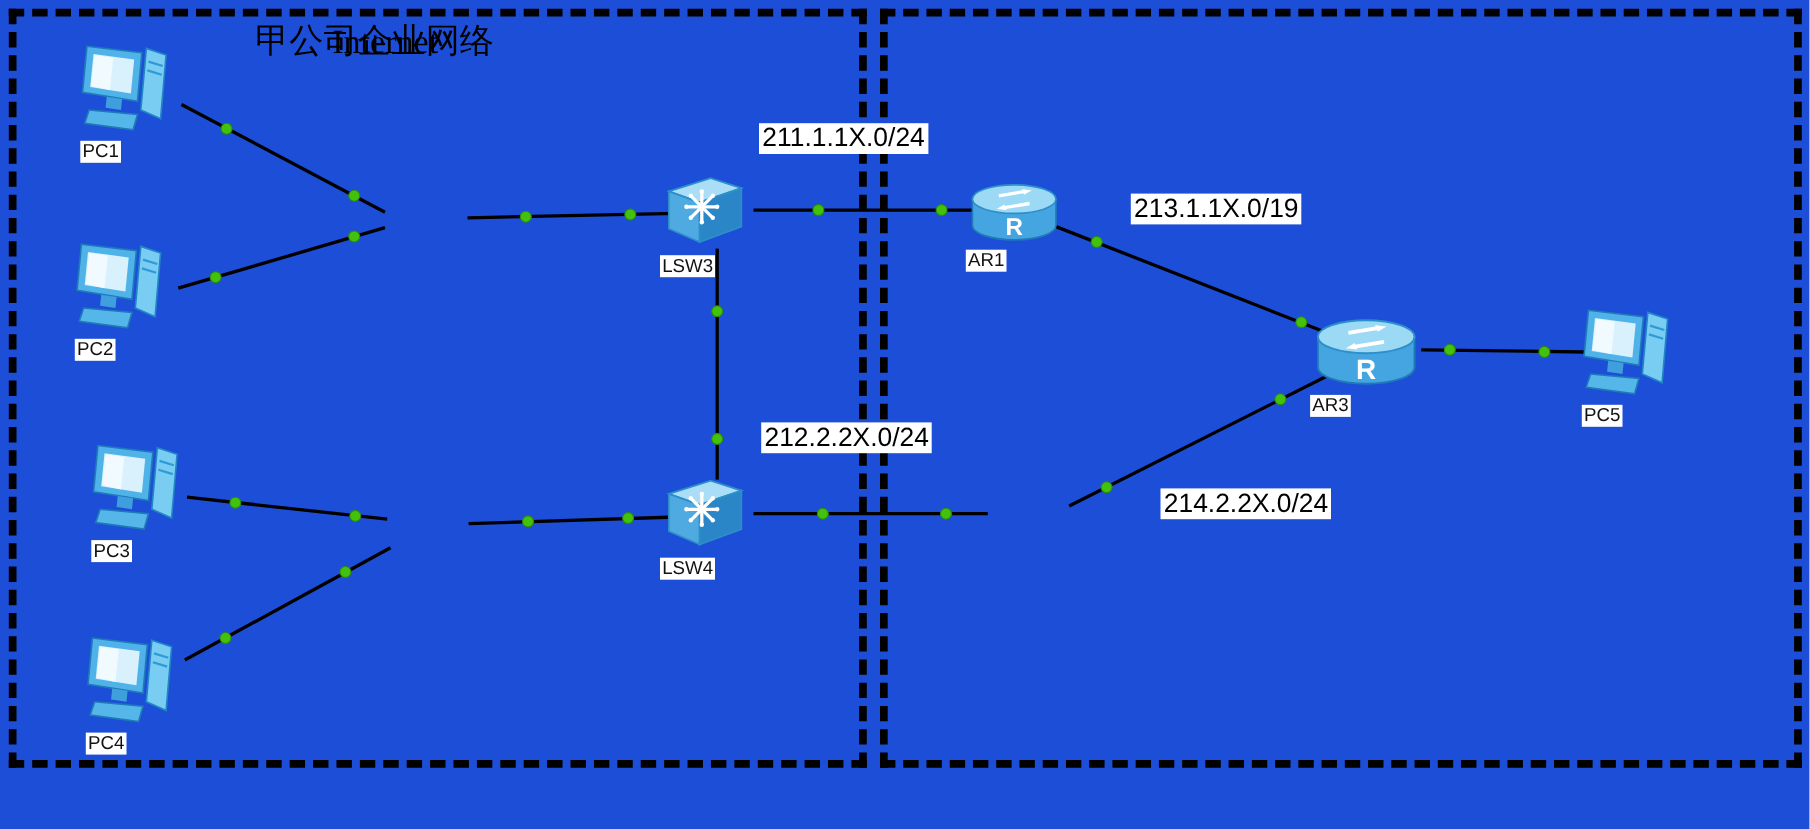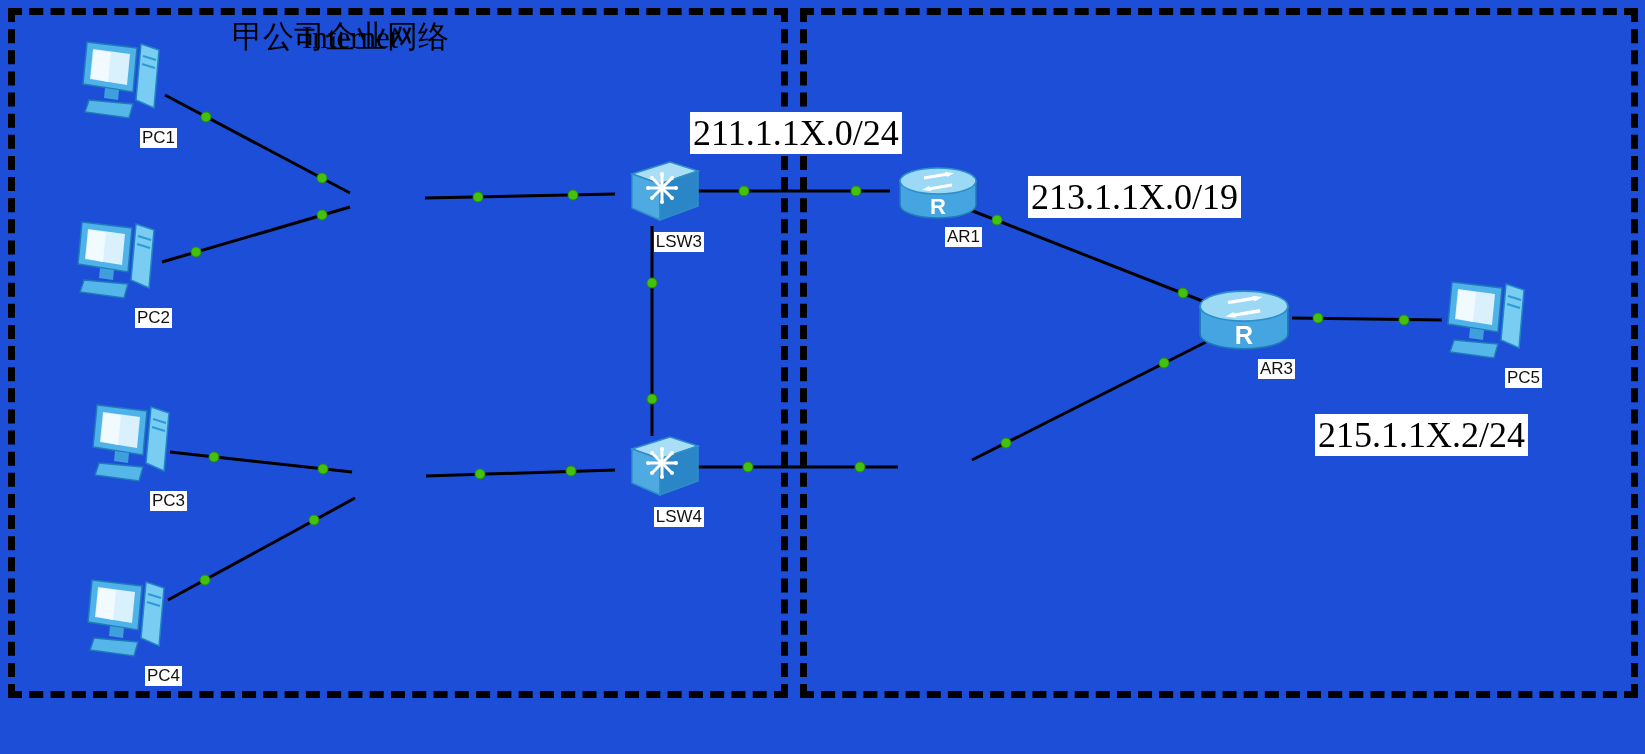--- a/index.html
+++ b/index.html
@@ -9,24 +9,24 @@
   .region-left{left:8px;top:8px;width:766px;height:676px;}
   .region-right{left:800px;top:8px;width:824px;height:676px;}
   .region-title{position:absolute;font-family:"Liberation Serif","DejaVu Serif",serif;
                 font-size:31px;color:#000;white-space:nowrap;z-index:2;}
   .title-company{left:232px;top:16px;}
   .title-internet{left:302px;top:20px;}
   svg.links{position:absolute;left:0;top:0;z-index:3;}
   svg.links line{stroke:#000;stroke-width:3;}
   svg.links circle{fill:#42c10d;stroke:#2e8c09;stroke-width:1;}
   .device{position:absolute;width:104px;display:flex;flex-direction:column;
-          align-items:flex-end;gap:2px;z-index:5;}
+          align-items:flex-start;gap:2px;z-index:5;}
   .device .dlabel{font-size:17px;color:#111;background:#fff;padding:0 2px;white-space:nowrap;}
-  .subnet{position:absolute;font-family:Liberation Serif, serif;
-          font-size:36px;color:#000;background:#fff;padding:0 3px;z-index:4;white-space:nowrap;}
+  .subnet{position:absolute;font-family:Liberation Sans, sans-serif;
+          font-size:24px;color:#000;background:#fff;padding:0 3px;z-index:4;white-space:nowrap;}
   .defs-svg{position:absolute;width:0;height:0;overflow:hidden;}
 </style>
 </head>
 <body>
 
 <div class="stage">
 
   <svg class="defs-svg" aria-hidden="true">
     <defs>
       <symbol id="sym-pc" viewBox="0 0 96 88">
@@ -176,15 +176,16 @@
   </div>
   <div class="device" style="left:1191px;top:283px">
     <svg width="102" height="74">
         <use href="#sym-router"></use>
       </svg>
     <span class="dlabel">AR3</span>
   </div>
 
   <div class="subnet" style="left:690px;top:112px">211.1.1X.0/24</div>
   <div class="subnet" style="left:1028px;top:176px">213.1.1X.0/19</div>
-  <div class="subnet" style="left:1315px;top:414px">215.1.1X.2/24</div>
+  <div class="subnet" style="left:692px;top:384px">212.2.2X.0/24</div>
+  <div class="subnet" style="left:1055px;top:444px">214.2.2X.0/24</div>
 
 </div>
 
 </body></html>

